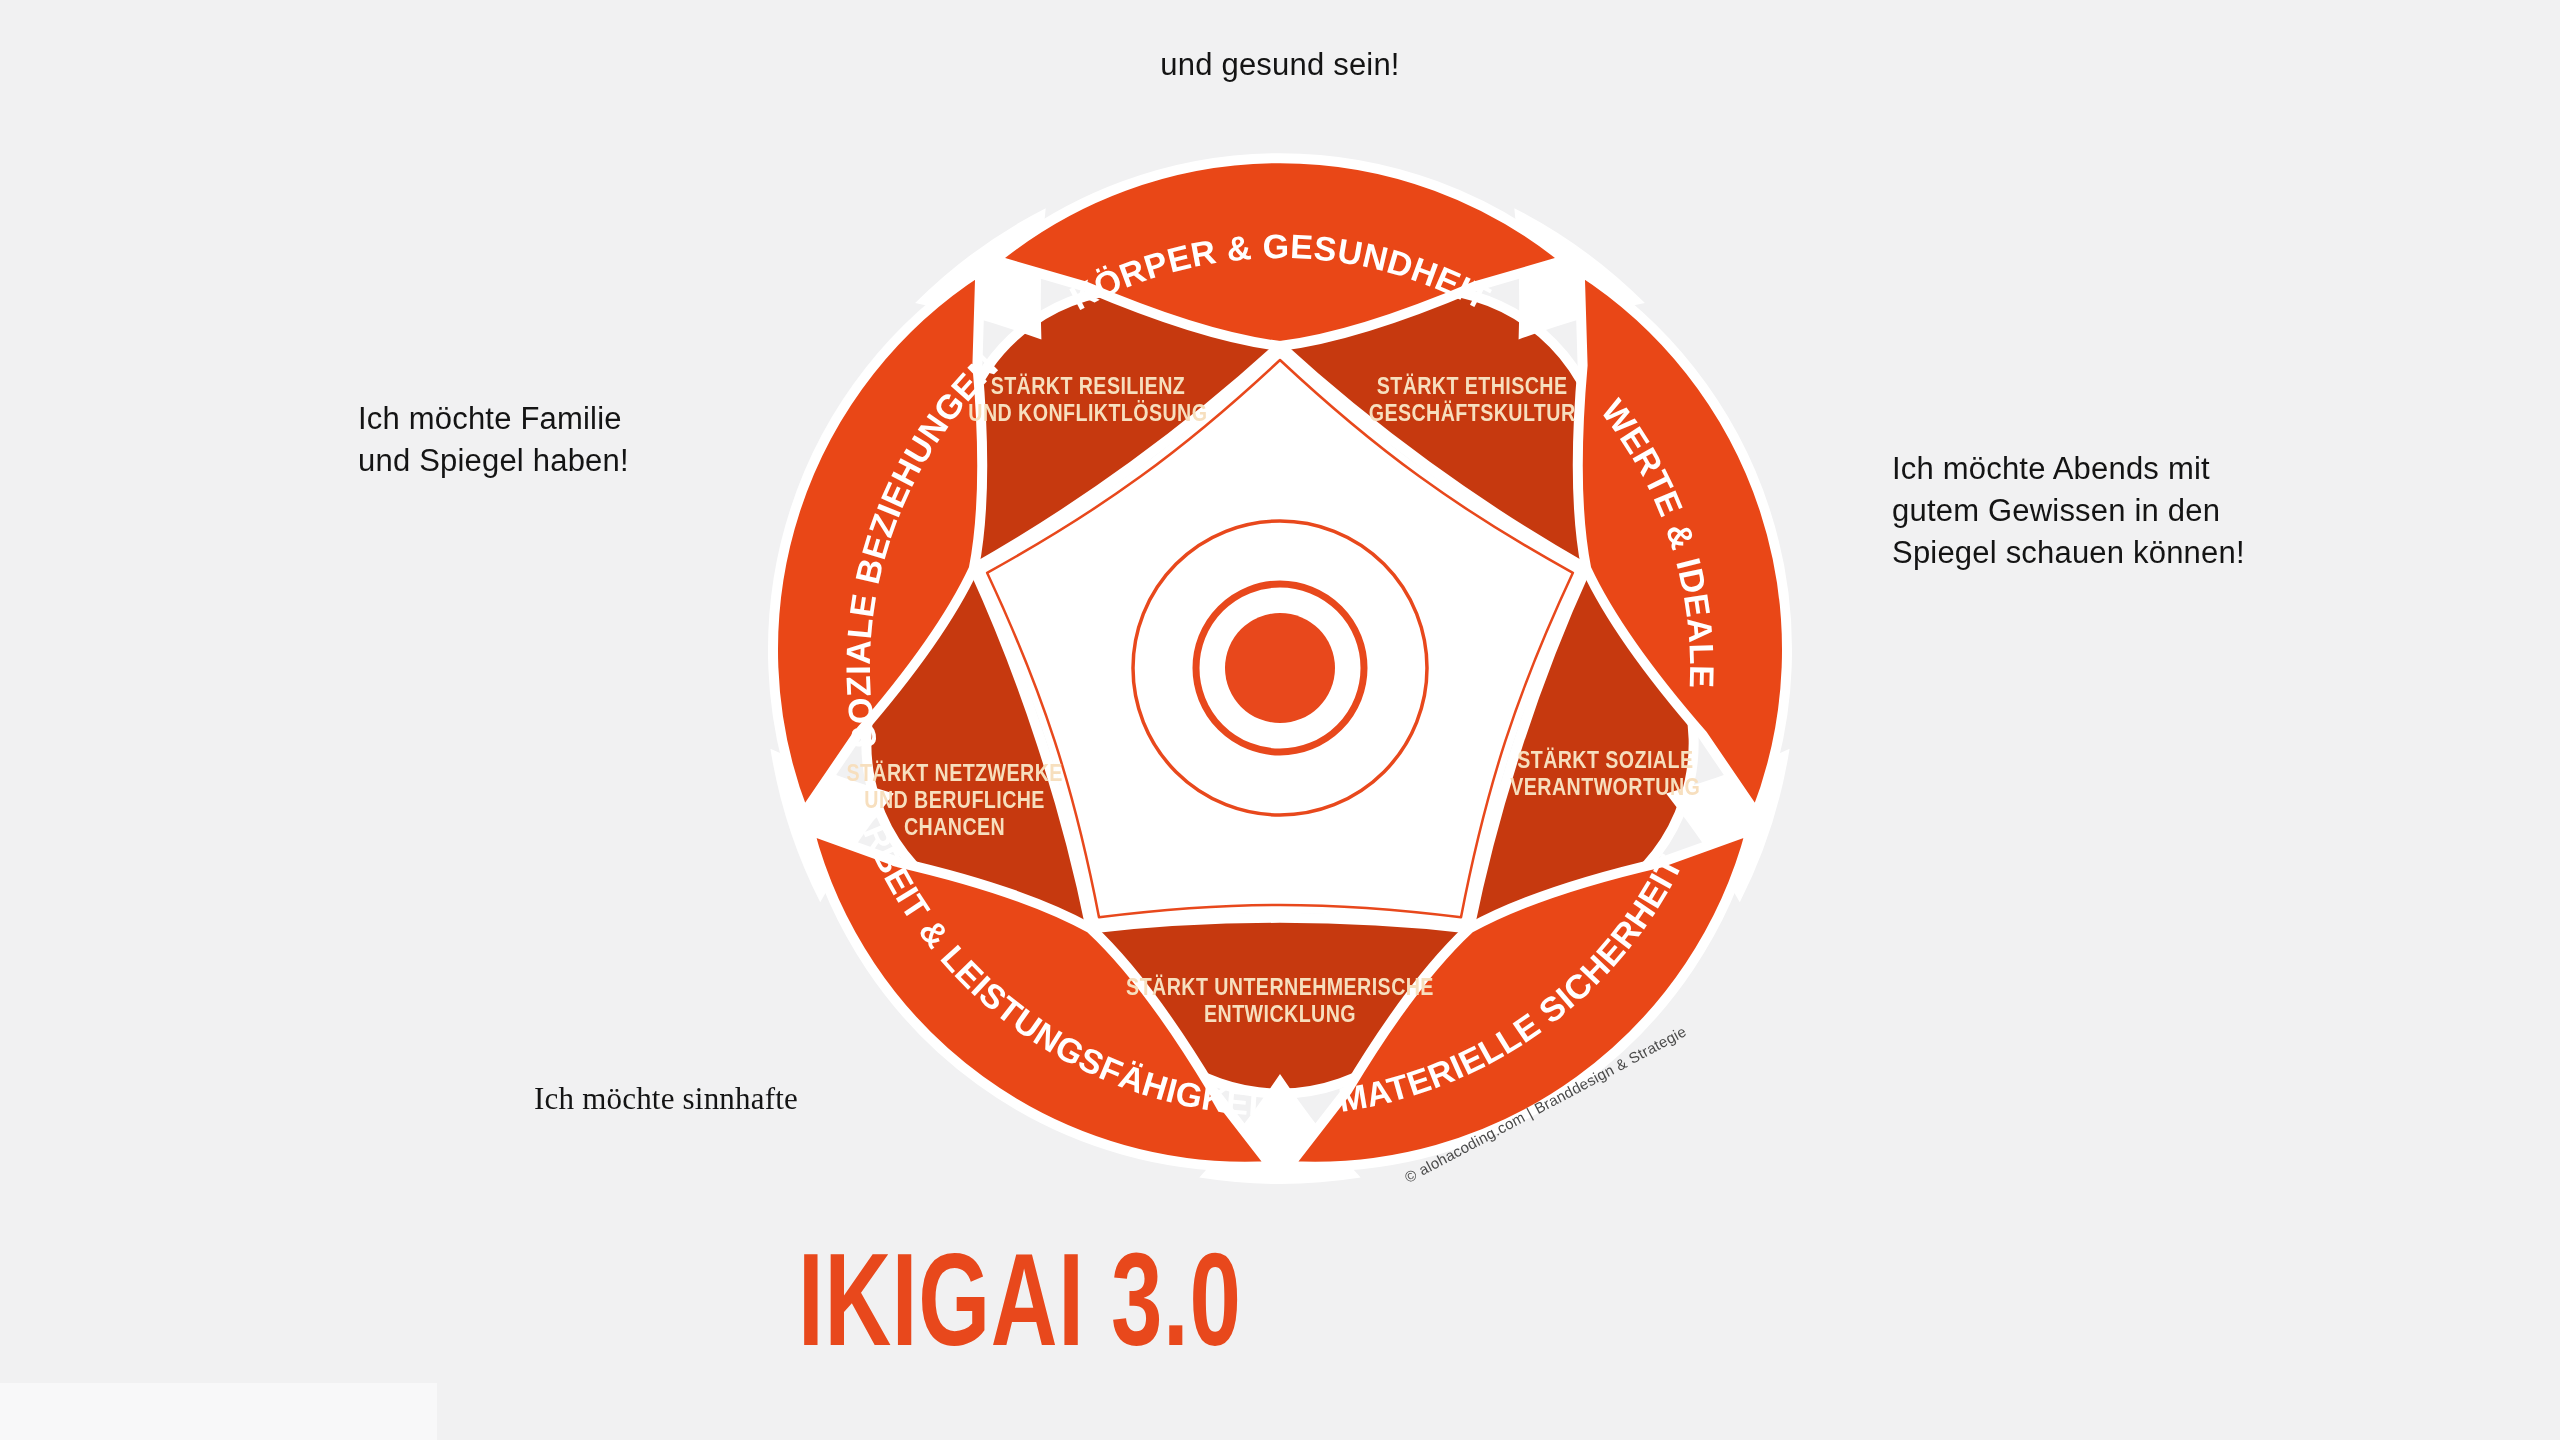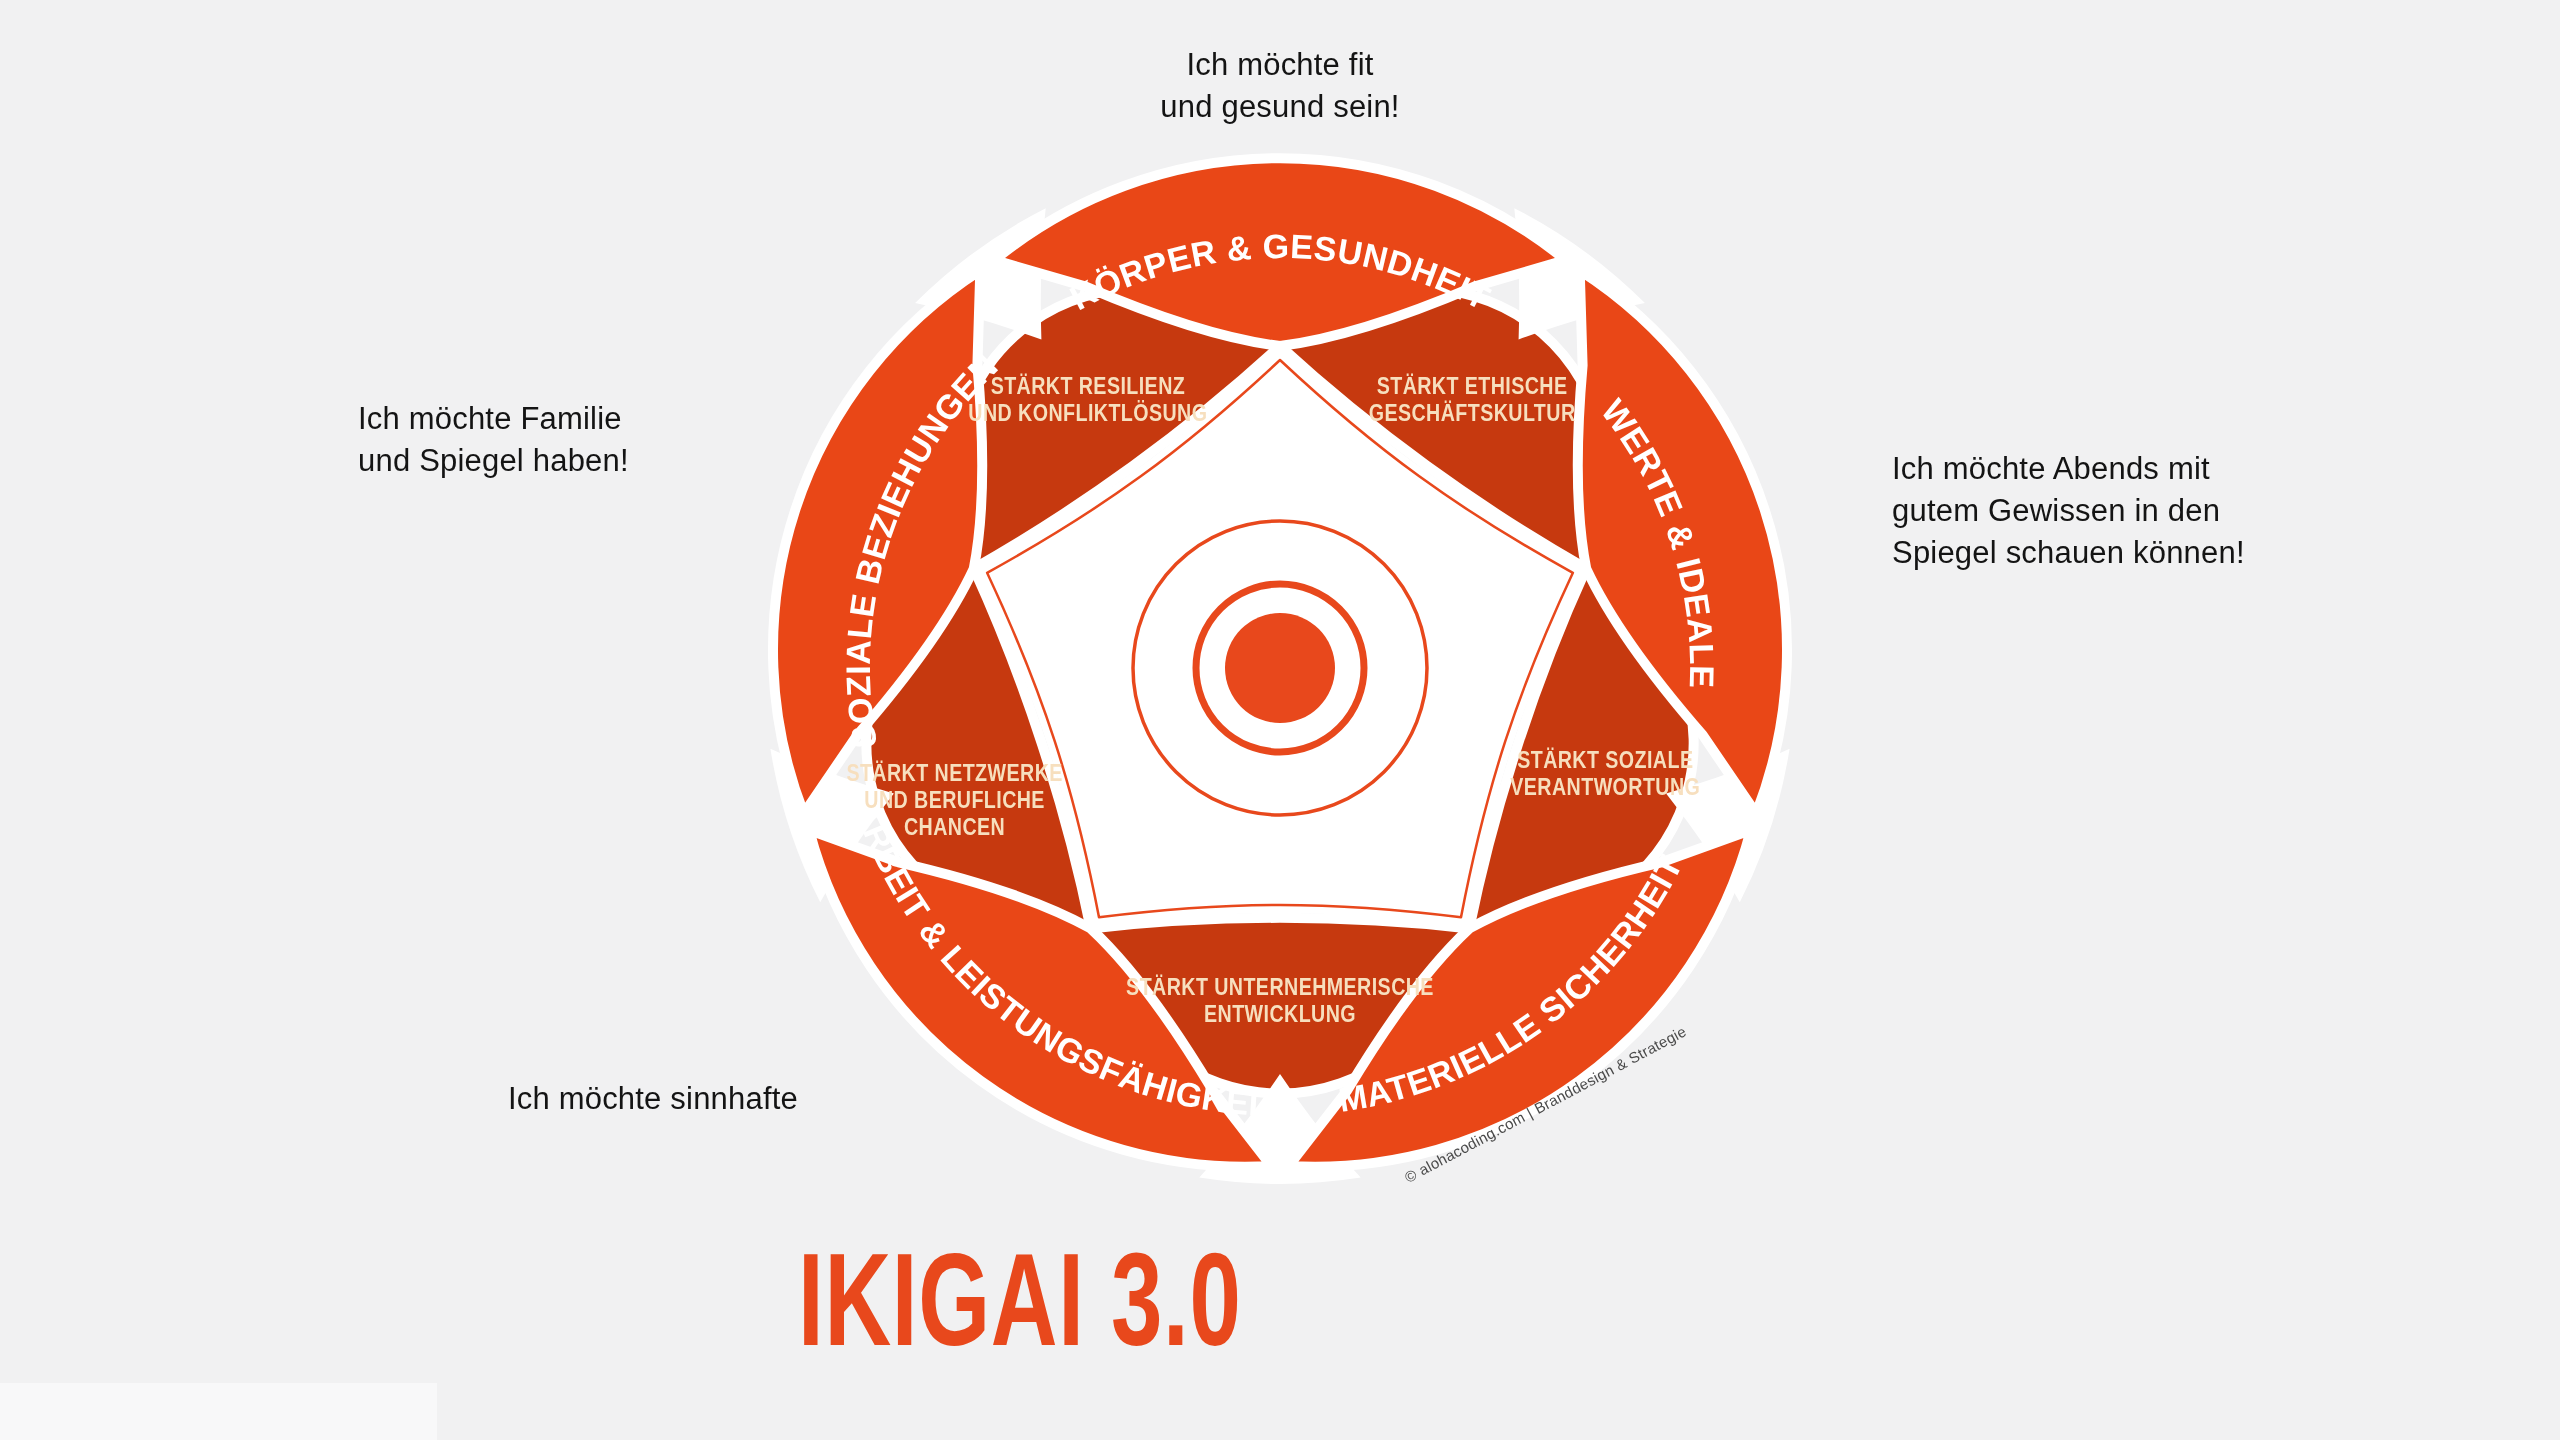--- a/index.html
+++ b/index.html
@@ -4,21 +4,21 @@
 <style>
   html,body{margin:0;padding:0;}
   body{width:2560px;height:1440px;overflow:hidden;font-family:"Liberation Sans",sans-serif;}
   .stage{position:relative;width:2560px;height:1440px;background:#F1F1F2;}
   svg{position:absolute;left:0;top:0;}
   .quote{position:absolute;color:#141414;font-size:31px;line-height:42px;letter-spacing:0.2px;}
   .quote span{display:block;}
   .q-top{left:1080px;top:44px;width:400px;text-align:center;}
   .q-left{left:358px;top:398px;width:400px;text-align:left;}
   .q-right{left:1892px;top:448px;width:520px;text-align:left;}
-  .q-bleft{left:398px;top:1078px;width:400px;text-align:right;}
+  .q-bleft{left:398px;top:1078px;width:400px;text-align:right;font-family:Liberation Serif, serif;}
   .q-bright{left:1785px;top:1058px;width:460px;text-align:left;}
   .title{position:absolute;left:0;top:1224px;width:2056px;text-align:center;}
   .title span{display:inline-block;font-weight:bold;font-size:132px;color:#E8481C;
     transform:translateX(-8px) scaleX(0.70);transform-origin:center;letter-spacing:1px;white-space:nowrap;}
   .corner-strip{position:absolute;left:0;top:1383px;width:437px;height:57px;background:#F8F8F9;}
 </style>
 </head>
 <body>
 
 <div class="stage">
@@ -65,21 +65,20 @@
         <text transform="translate(0.0,326.5) scale(0.82 1)" text-anchor="middle" font-family="&quot;Liberation Sans&quot;,sans-serif" font-weight="bold" font-size="24" fill="#F7DFBE" letter-spacing="0.5">STÄRKT UNTERNEHMERISCHE</text>
         <text transform="translate(0.0,353.5) scale(0.82 1)" text-anchor="middle" font-family="&quot;Liberation Sans&quot;,sans-serif" font-weight="bold" font-size="24" fill="#F7DFBE" letter-spacing="0.5">ENTWICKLUNG</text>
         <text transform="translate(-325.4,112.5) scale(0.82 1)" text-anchor="middle" font-family="&quot;Liberation Sans&quot;,sans-serif" font-weight="bold" font-size="24" fill="#F7DFBE" letter-spacing="0.5">STÄRKT NETZWERKE</text>
         <text transform="translate(-325.4,139.5) scale(0.82 1)" text-anchor="middle" font-family="&quot;Liberation Sans&quot;,sans-serif" font-weight="bold" font-size="24" fill="#F7DFBE" letter-spacing="0.5">UND BERUFLICHE</text>
         <text transform="translate(-325.4,166.5) scale(0.82 1)" text-anchor="middle" font-family="&quot;Liberation Sans&quot;,sans-serif" font-weight="bold" font-size="24" fill="#F7DFBE" letter-spacing="0.5">CHANCEN</text>
         <text transform="translate(268,441) rotate(-28)" text-anchor="middle" font-family="&quot;Liberation Sans&quot;,sans-serif" font-size="15" fill="#4A4A4A" letter-spacing="0.3">© alohacoding.com | Branddesign &amp; Strategie</text>
       </g>
     </svg>
 
   <div class="quote q-top">
-    <span>Ich möchte fit</span>
     <span>und gesund sein!</span>
   </div>
 
   <div class="quote q-left">
     <span>Ich möchte Familie</span>
     <span>und Spiegel haben!</span>
   </div>
 
   <div class="quote q-right">
     <span>Ich möchte Abends mit</span>

